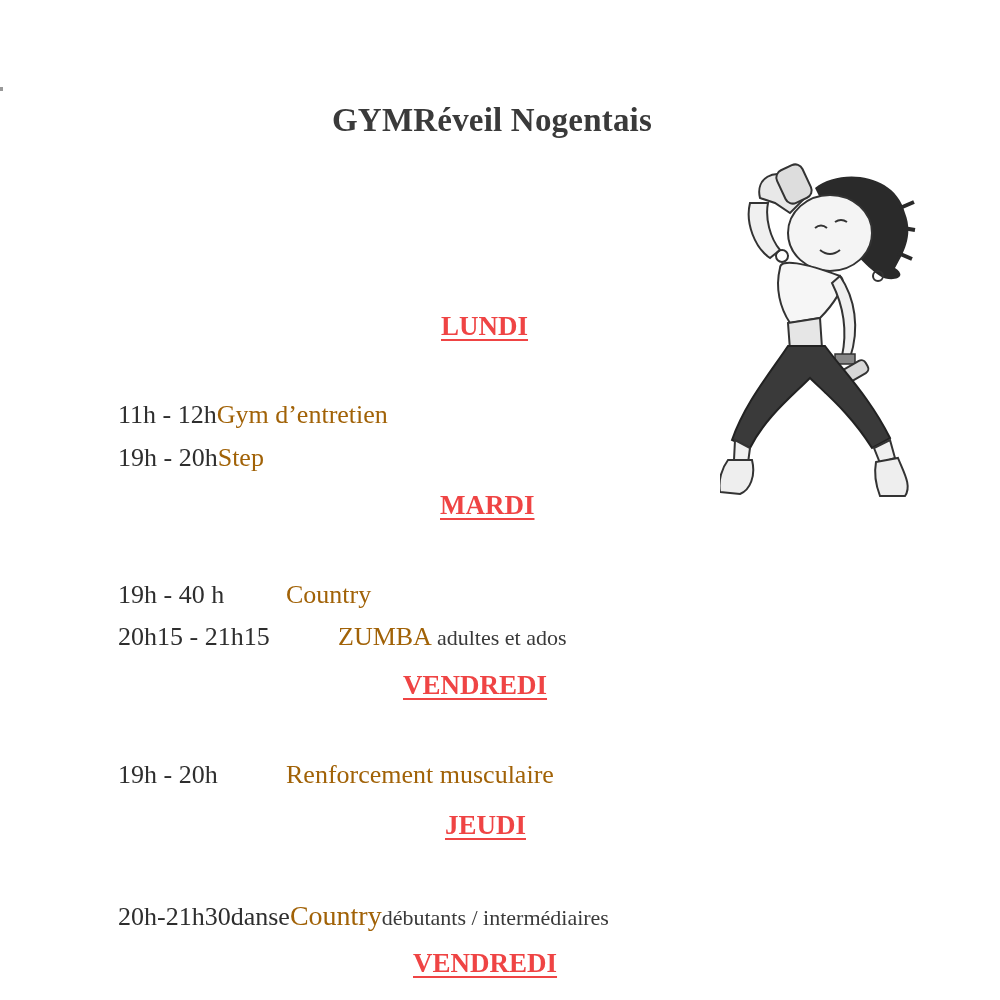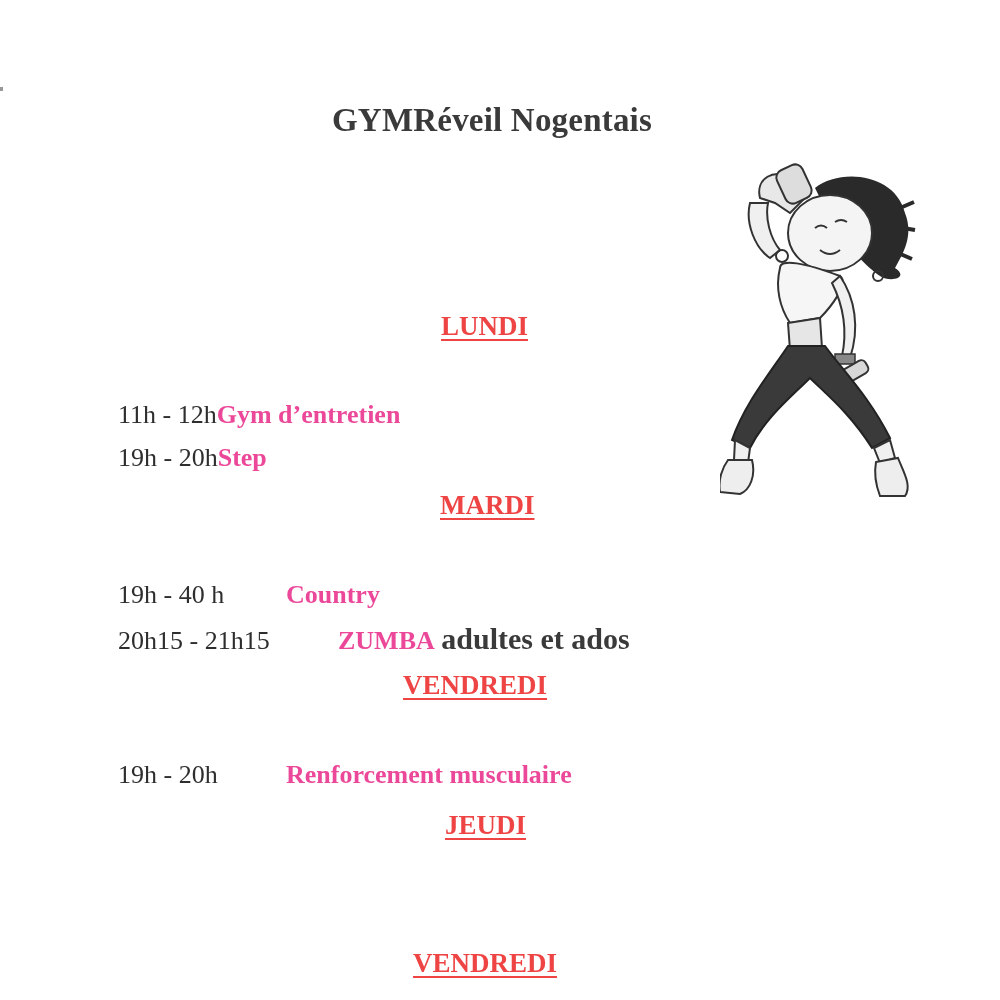--- a/index.html
+++ b/index.html
@@ -20,22 +20,22 @@
     .day {
       position: absolute; font-weight: bold; font-size: 27px; color: #ef4444;
       text-decoration: underline; text-decoration-thickness: 2px;
       text-underline-offset: 4px; white-space: pre;
     }
     .row {
       position: absolute; left: 92px; font-size: 26px; color: #2e2e2e;
       white-space: pre;
     }
     .row .time { font-weight: normal; }
-    .row .act { font-weight: bold; color: #ec4899; margin-top: 15px; }
-    .row .det { font-weight: bold; font-size: 30px; color: #3a3a3a; }
+    .row .act { font-weight: normal; color: #a16207; margin-top: 15px; }
+    .row .det { font-weight: normal; font-size: 22px; color: #3a3a3a; }
     .row .pre { font-weight: normal; }
     .figure {
       position: absolute; left: 720px; top: 158px; width: 200px; height: 350px;
     }
     .speck { position: absolute; left: 0; top: 87px; width: 3px; height: 4px; background: #999; }
   </style>
 </head>
 <body>
 
 <div class="page">
@@ -91,16 +91,19 @@
   <div class="row" style="top:592px;">
     <span class="time" style="display:inline-block;width:220px;">20h15 - 21h15</span><span class="act">ZUMBA</span> <span class="det">adultes et ados</span>
   </div>
 
   <div class="day" style="left:403px; top:670px;">VENDREDI</div>
   <div class="row" style="top:730px;">
     <span class="time" style="display:inline-block;width:168px;">19h - 20h</span><span class="act">Renforcement musculaire</span>
   </div>
 
   <div class="day" style="left:445px; top:810px;">JEUDI</div>
+  <div class="row" style="top:870px;">
+    <span class="time">20h-21h30</span><span class="pre">danse</span><span class="act" style="font-size:28px;">Country</span><span class="det">débutants / intermédiaires</span>
+  </div>
 
   <div class="day" style="left:413px; top:948px;text-align:right;">VENDREDI</div>
 
 </div>
 
 </body></html>

